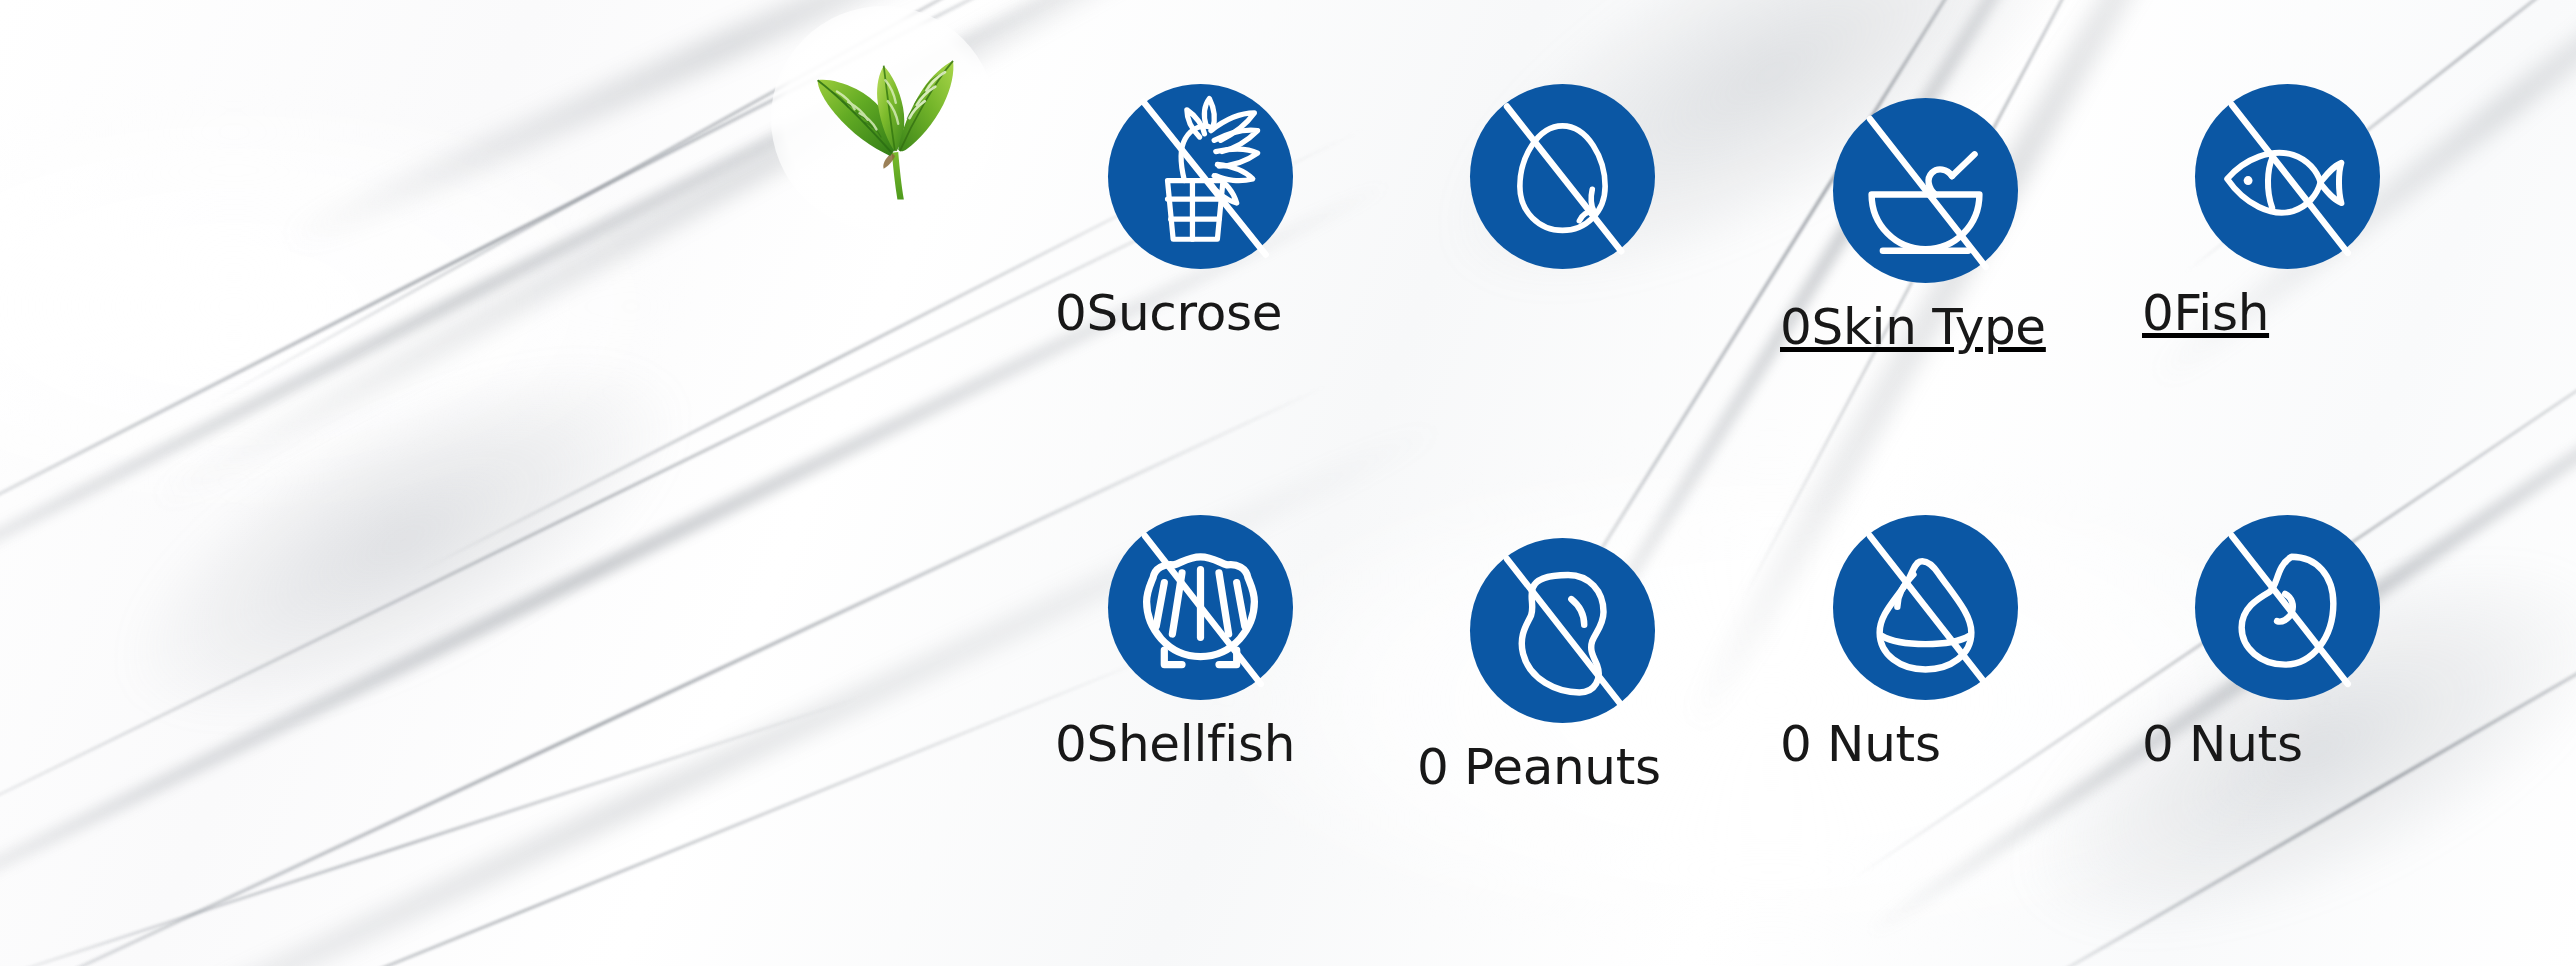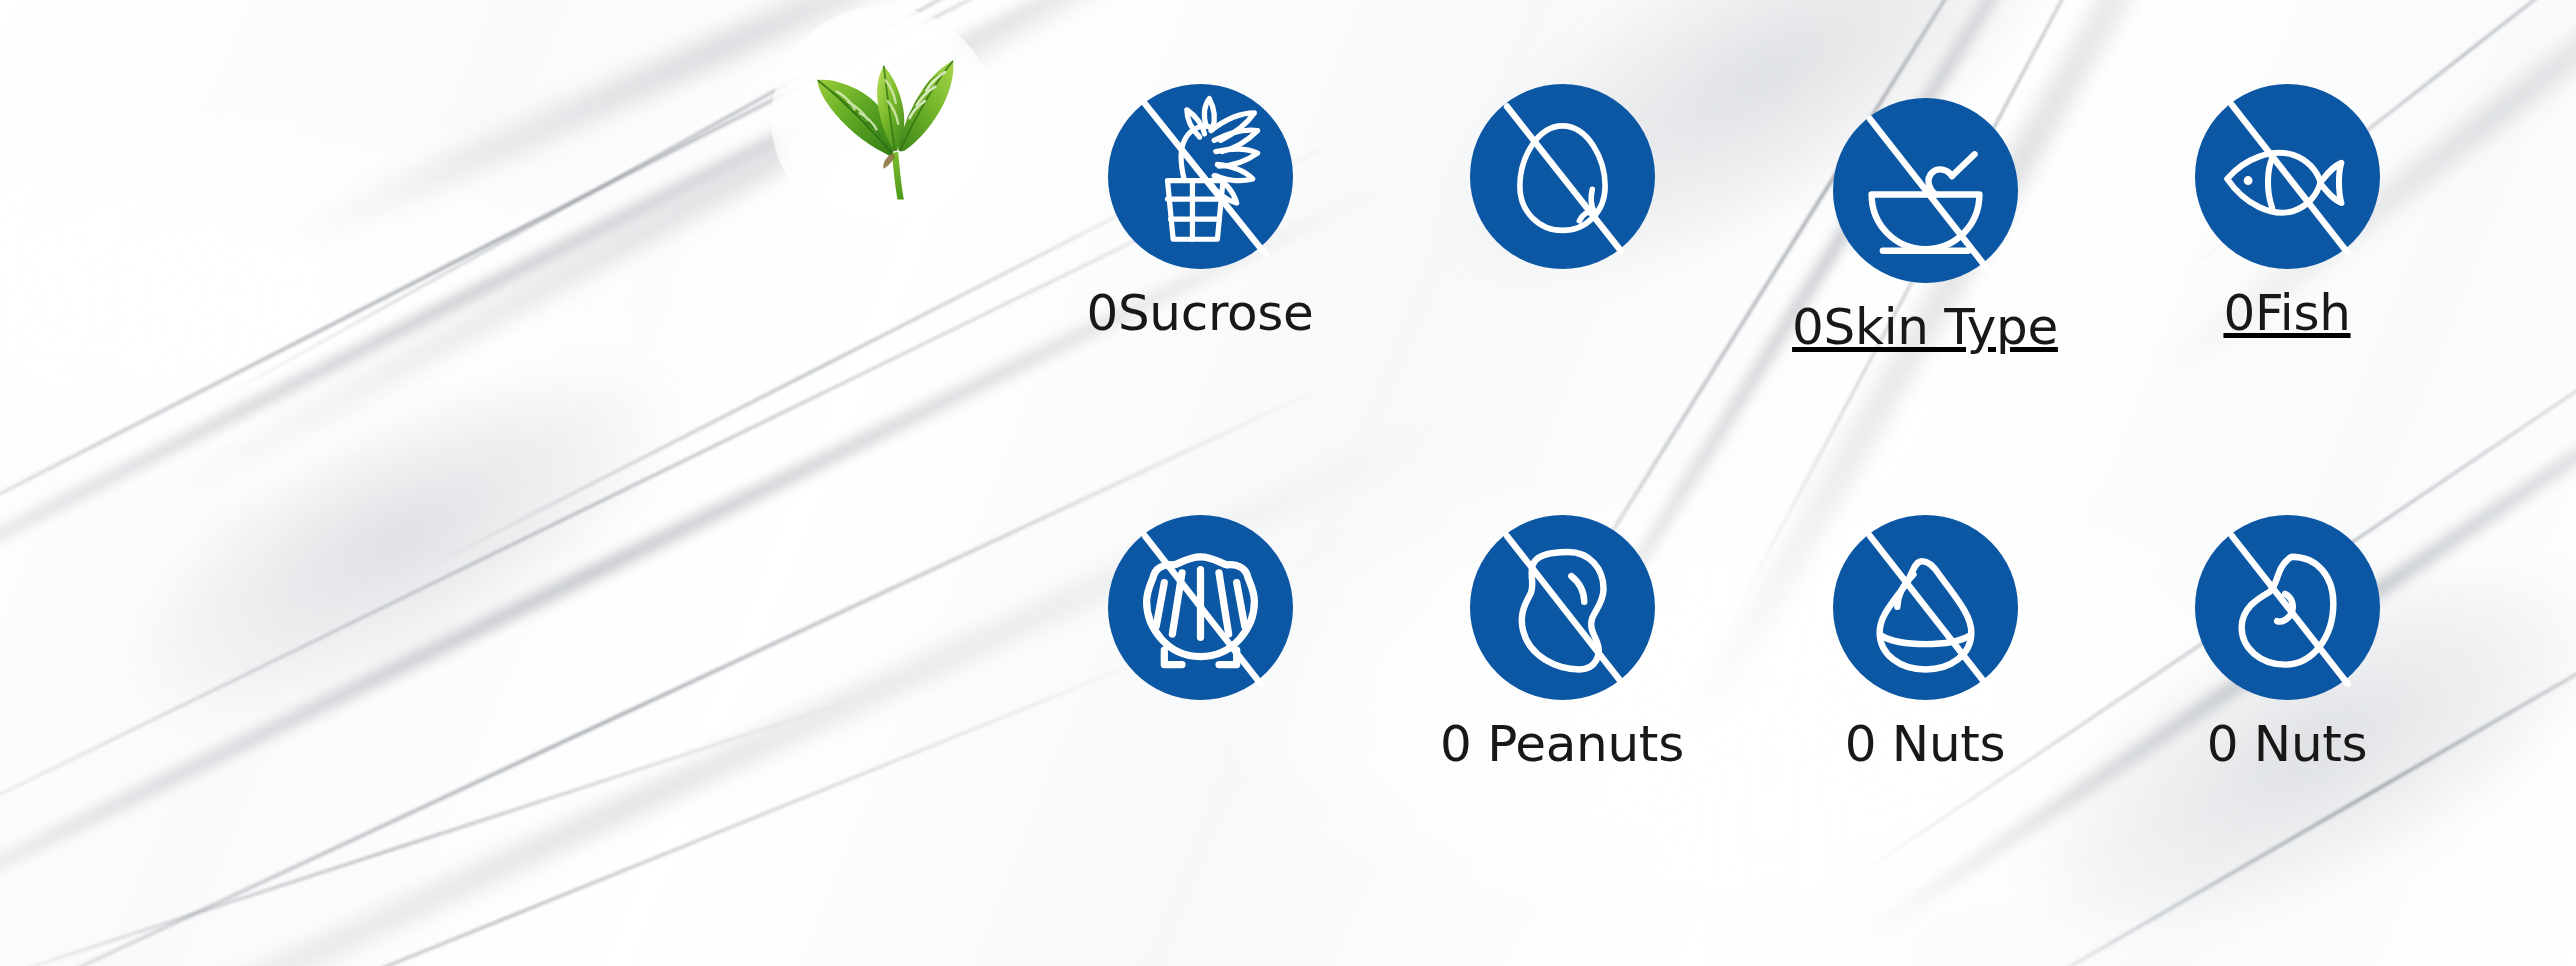--- a/index.html
+++ b/index.html
@@ -39,21 +39,21 @@
   
   .logo-wrap{position:absolute;left:771px;top:6.4px;width:225px;height:225px;}
   .logo-disc{
     position:absolute;inset:0;border-radius:50%;
     background:radial-gradient(circle at 50% 50%,rgba(255,255,255,.97) 0%,rgba(255,255,255,.92) 62%,rgba(255,255,255,.35) 86%,rgba(255,255,255,0) 100%);
   }
   .logo-leaf{position:absolute;left:24px;top:21px;width:179px;height:187px;}
 
   
   .grid{position:absolute;left:1055px;top:84px;width:1449px;height:813px;}
-  .badge{position:absolute;width:290px;text-align:center;}
+  .badge{position:absolute;width:290px;text-align:left;}
   .disc{
     width:185px;height:185px;border-radius:50%;
     margin:0 auto;position:relative;
     display:flex;align-items:center;justify-content:center;
   }
   .disc svg{display:block;}
   .badge-label{
     margin-top:17.7px;
     font-size:50px;
     line-height:1.06;
@@ -250,23 +250,24 @@
             <path d="M92 72 L80 148"></path>
             <path d="M138 72 L150 148"></path>
             <path d="M70 84 L60 138"></path>
             <path d="M160 84 L170 138"></path>
             <path d="M70 168 L70 186 L92 186"></path>
             <path d="M160 168 L160 186 L138 186"></path>
           </g>
           <line x1="46" y1="26" x2="190" y2="210" stroke="#ffffff" stroke-width="8" stroke-linecap="round"></line>
         </svg>
       </div>
-    </div>
-
-    <div class="badge" style="left:362px;top:431px;">
+      <div class="badge-label">0Shellfish</div>
+    </div>
+
+    <div class="badge" style="left:362px;top:454px;">
       <div class="disc" style="background:#0B57A4;">
         <svg width="185" height="185" viewBox="0 0 230 230">
           <g fill="none" stroke="#ffffff" stroke-width="8" stroke-linecap="round" stroke-linejoin="round">
             <path d="M122 46 C148 46, 166 66, 166 92 C166 108, 156 118, 152 128
                      C148 140, 154 148, 158 158 C164 174, 156 192, 136 192
                      C108 192, 74 176, 66 144 C60 120, 72 106, 76 96
                      C80 84, 74 74, 78 62 C82 50, 100 46, 122 46 Z"></path>
             <path d="M126 76 C136 84, 142 96, 142 108"></path>
           </g>
           <line x1="46" y1="26" x2="190" y2="210" stroke="#ffffff" stroke-width="8" stroke-linecap="round"></line>

